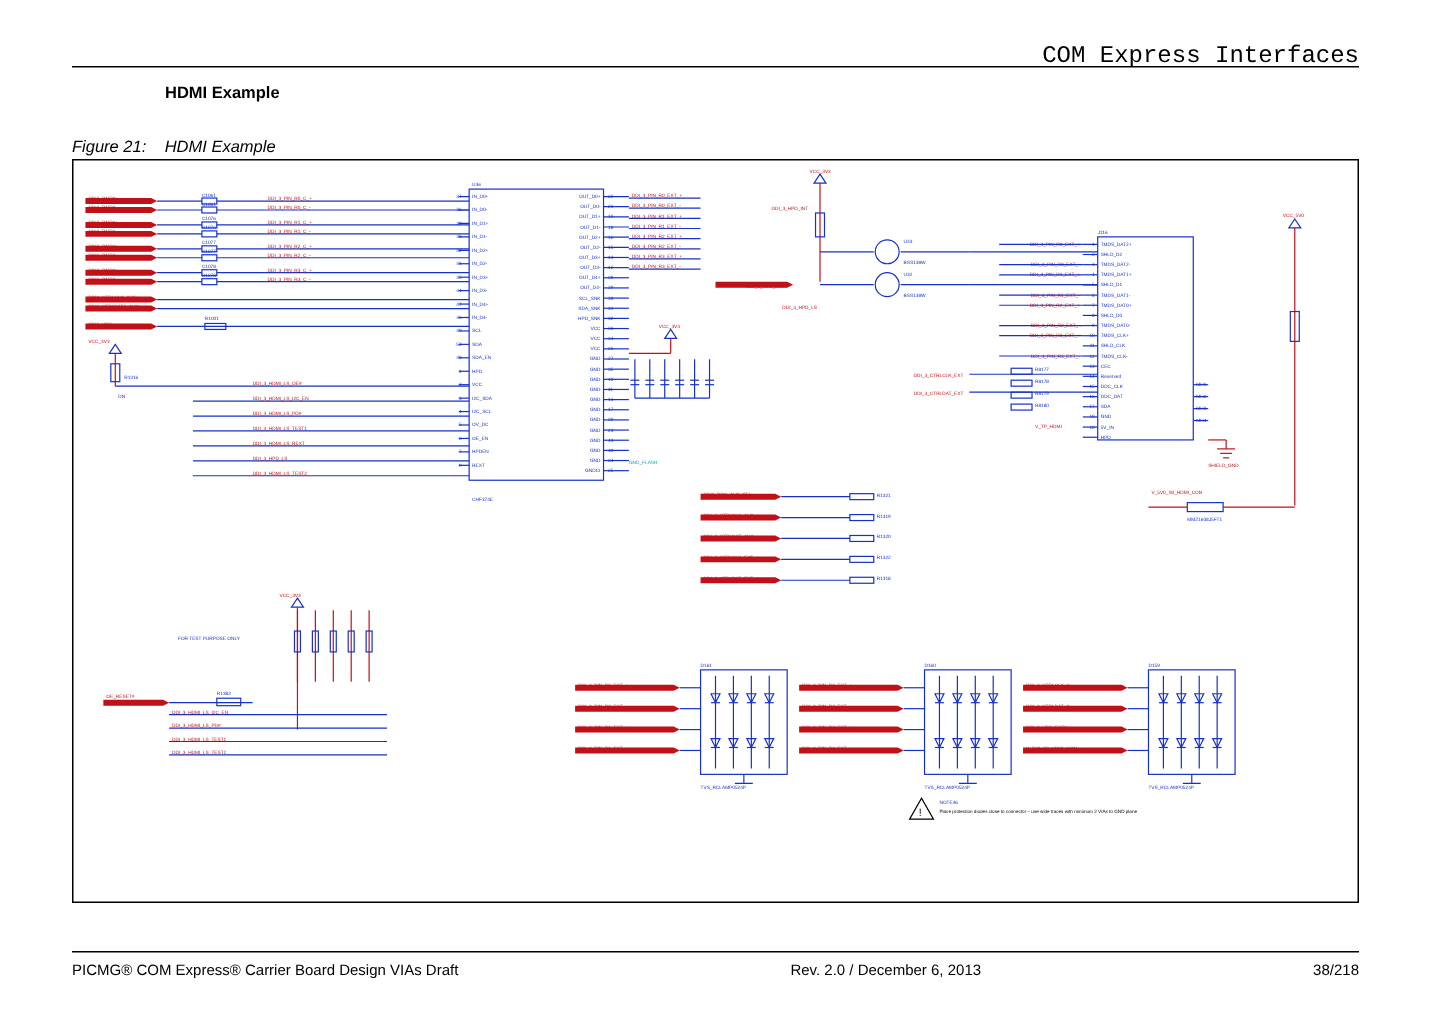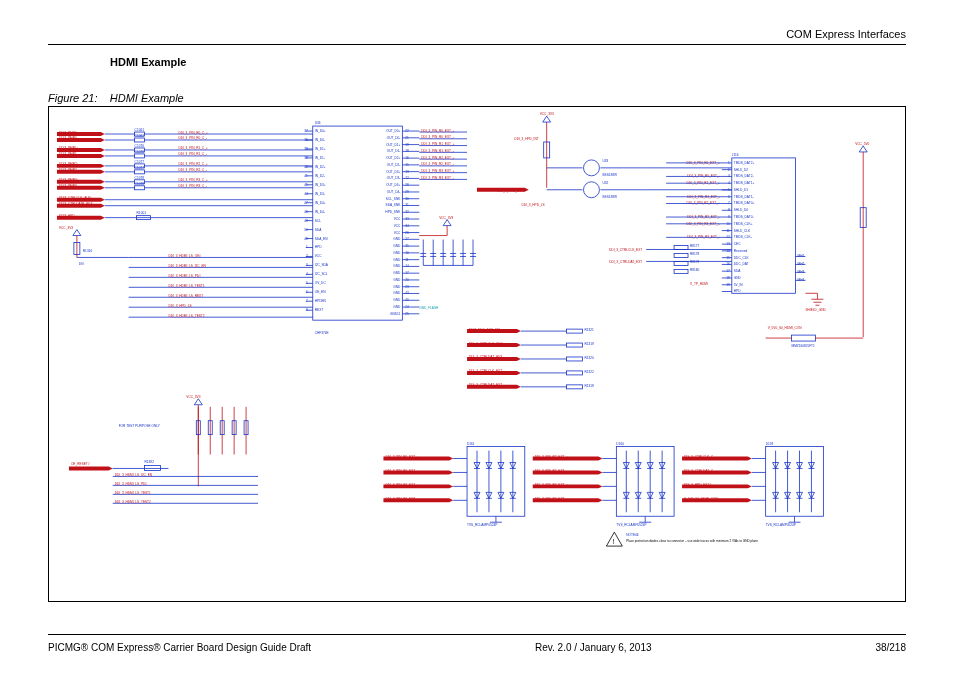--- a/index.html
+++ b/index.html
@@ -13,21 +13,22 @@
   }
   .page {
     position: relative;
     width: 954px;
     height: 675px;
   }
   .header-right {
     position: absolute;
     top: 28px;
     right: 48px;
-    font-size: 11px;
+    font-size: 16px;
+    font-family: Liberation Mono, monospace;
   }
   .rule-top {
     position: absolute;
     top: 44px;
     left: 48px;
     right: 48px;
     border-top: 1px solid #000;
   }
   .heading {
     position: absolute;
@@ -749,17 +750,17 @@
         <text x="566.2" y="438" font-size="7" fill="#000">!</text>
         <text class="tiny" x="580" y="430" fill="#000">NOTE46</text>
         <text x="580" y="436" font-size="3.1" fill="#000">Place protection diodes close to connector – use wide traces with minimum 2 VIAs to GND plane</text>
       </g>
 
     </svg>
   </div>
 
   <div class="rule-bottom"></div>
   <div class="footer">
-    <span>PICMG® COM Express® Carrier Board Design Guide Draft</span>
-    <span>Rev. 2.0 / January 6, 2013</span>
+    <span>PICMG® COM Express® Carrier Board Design VIAs Draft</span>
+    <span>Rev. 2.0 / December 6, 2013</span>
     <span>38/218</span>
   </div>
 </div>
 
 </body></html>

